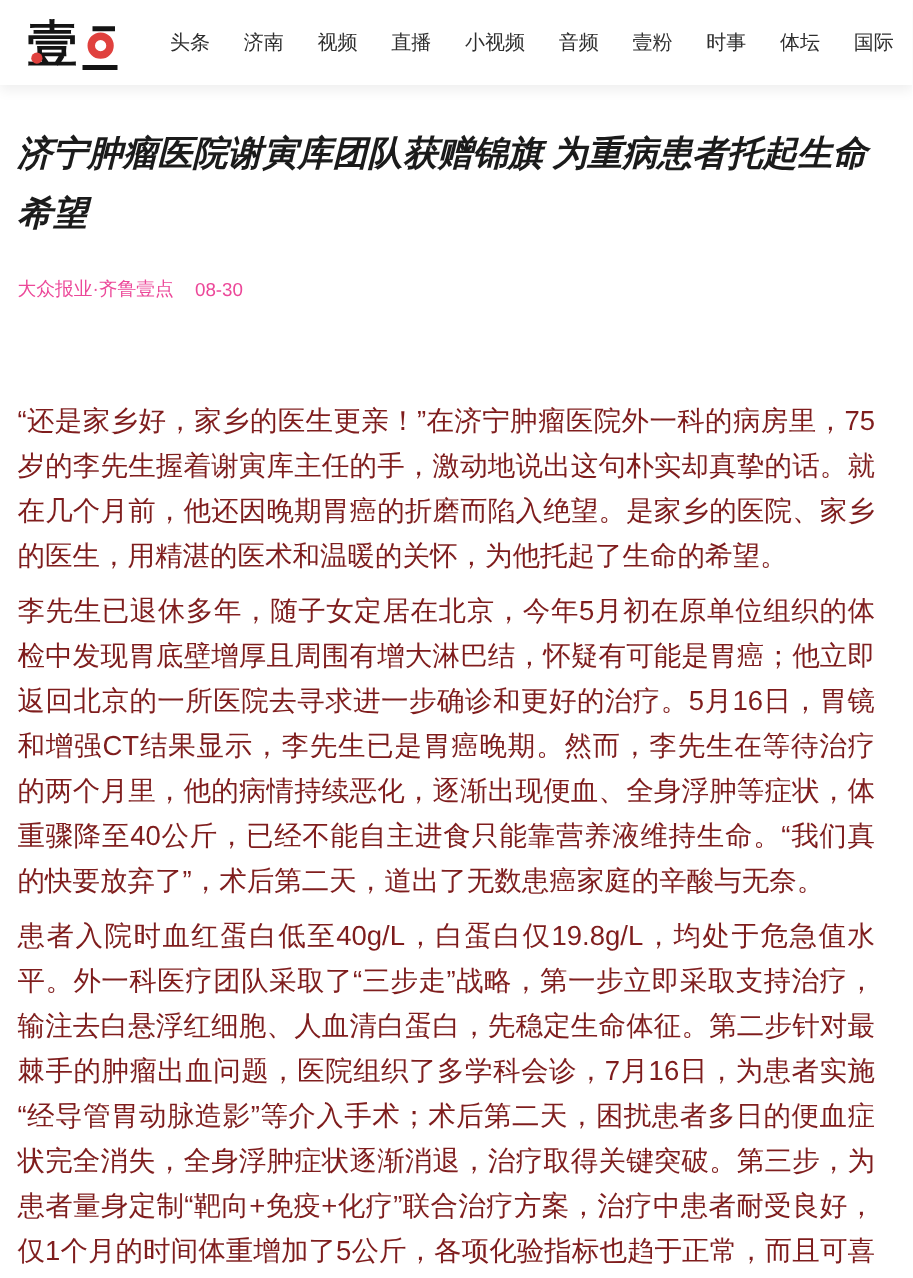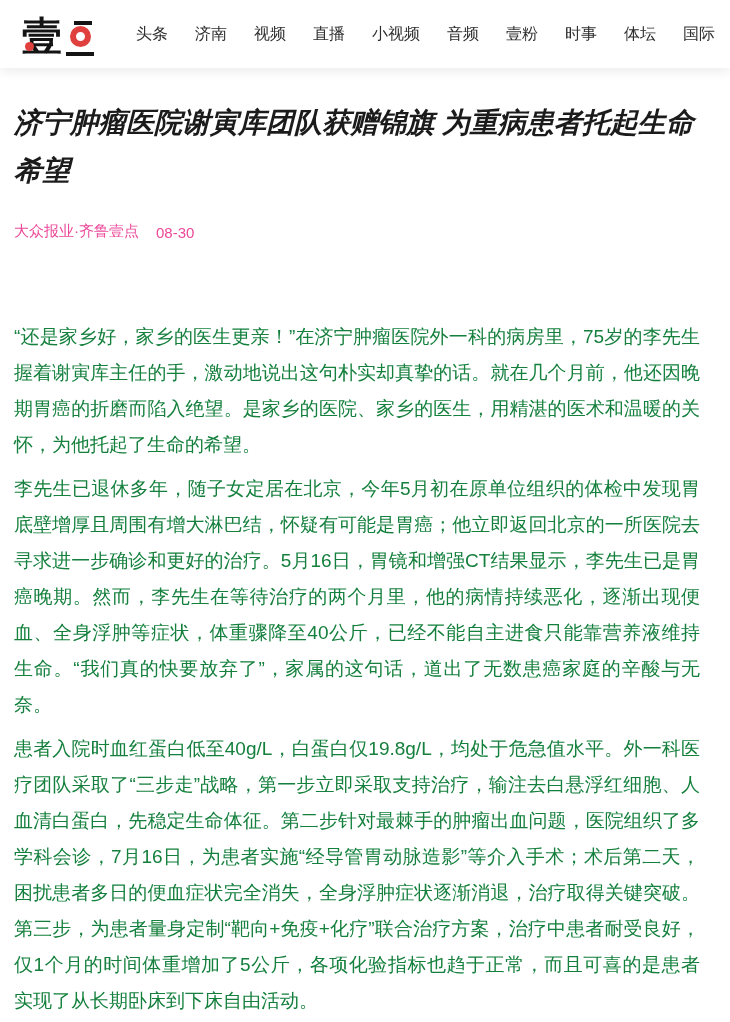--- a/index.html
+++ b/index.html
@@ -103,23 +103,23 @@
     margin-top: 27px;
     display: flex;
     align-items: flex-end;
     gap: 17px;
     font-size: 15px;
     color: #ec4899;
   }
   .article { margin-top: 78px; }
   .article p {
     margin: 8px 16px 0 0;
-    font-size: 19px;
+    font-size: 22px;
     line-height: 36px;
-    color: #15803d;
+    color: #7f1d1d;
     text-align: justify;
   }
   .article p:first-child { margin-top: 0; }
 </style>
 </head>
 <body>
 
 <header class="header">
   <div class="logo">
     <span class="logo-yi">
@@ -149,16 +149,16 @@
 <main class="main">
   <h1 class="title">济宁肿瘤医院谢寅库团队获赠锦旗 为重病患者托起生命希望</h1>
 
   <div class="byline">
     <span>大众报业·齐鲁壹点</span>
     <span>08-30</span>
   </div>
 
   <article class="article">
     <p>“还是家乡好，家乡的医生更亲！”在济宁肿瘤医院外一科的病房里，75岁的李先生握着谢寅库主任的手，激动地说出这句朴实却真挚的话。就在几个月前，他还因晚期胃癌的折磨而陷入绝望。是家乡的医院、家乡的医生，用精湛的医术和温暖的关怀，为他托起了生命的希望。</p>
-    <p>李先生已退休多年，随子女定居在北京，今年5月初在原单位组织的体检中发现胃底壁增厚且周围有增大淋巴结，怀疑有可能是胃癌；他立即返回北京的一所医院去寻求进一步确诊和更好的治疗。5月16日，胃镜和增强CT结果显示，李先生已是胃癌晚期。然而，李先生在等待治疗的两个月里，他的病情持续恶化，逐渐出现便血、全身浮肿等症状，体重骤降至40公斤，已经不能自主进食只能靠营养液维持生命。“我们真的快要放弃了”，家属的这句话，道出了无数患癌家庭的辛酸与无奈。</p>
+    <p>李先生已退休多年，随子女定居在北京，今年5月初在原单位组织的体检中发现胃底壁增厚且周围有增大淋巴结，怀疑有可能是胃癌；他立即返回北京的一所医院去寻求进一步确诊和更好的治疗。5月16日，胃镜和增强CT结果显示，李先生已是胃癌晚期。然而，李先生在等待治疗的两个月里，他的病情持续恶化，逐渐出现便血、全身浮肿等症状，体重骤降至40公斤，已经不能自主进食只能靠营养液维持生命。“我们真的快要放弃了”，术后第二天，道出了无数患癌家庭的辛酸与无奈。</p>
     <p>患者入院时血红蛋白低至40g/L，白蛋白仅19.8g/L，均处于危急值水平。外一科医疗团队采取了“三步走”战略，第一步立即采取支持治疗，输注去白悬浮红细胞、人血清白蛋白，先稳定生命体征。第二步针对最棘手的肿瘤出血问题，医院组织了多学科会诊，7月16日，为患者实施“经导管胃动脉造影”等介入手术；术后第二天，困扰患者多日的便血症状完全消失，全身浮肿症状逐渐消退，治疗取得关键突破。第三步，为患者量身定制“靶向+免疫+化疗”联合治疗方案，治疗中患者耐受良好，仅1个月的时间体重增加了5公斤，各项化验指标也趋于正常，而且可喜的是患者实现了从长期卧床到下床自由活动。</p>
   </article>
 </main>
 
 </body></html>

